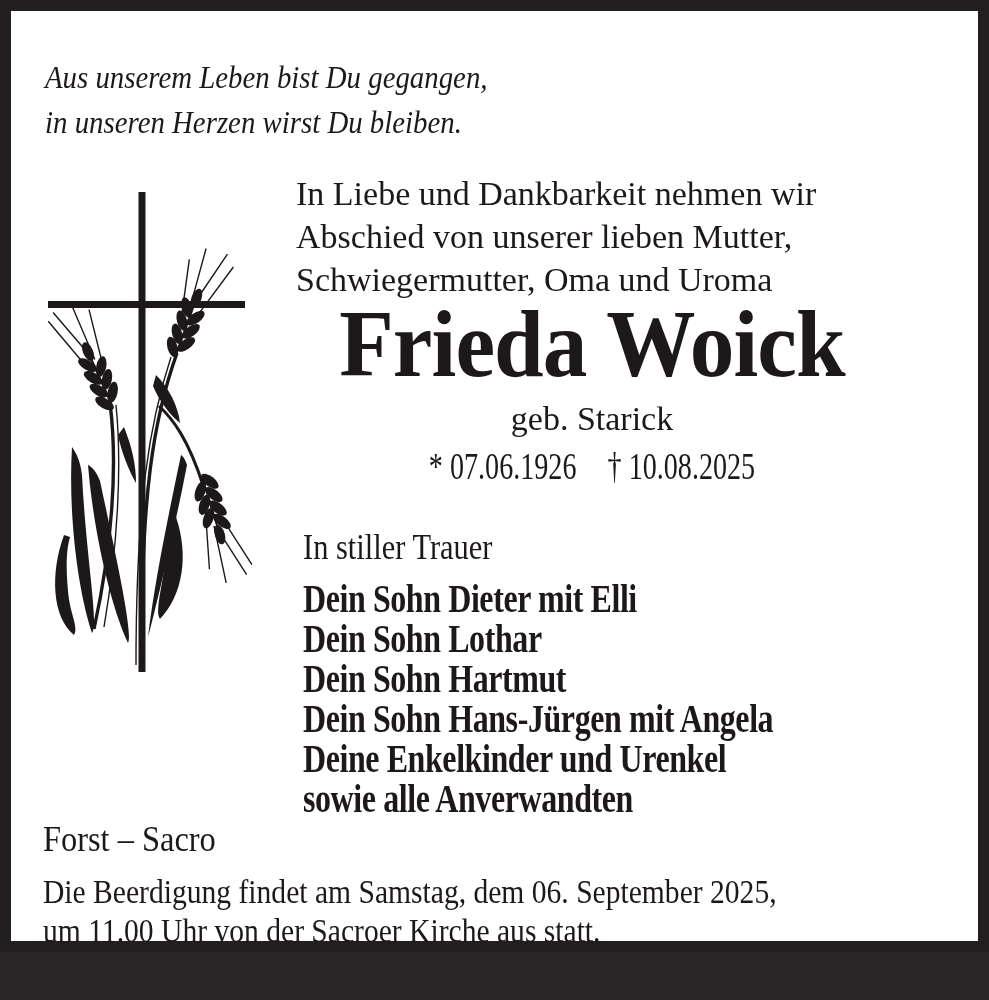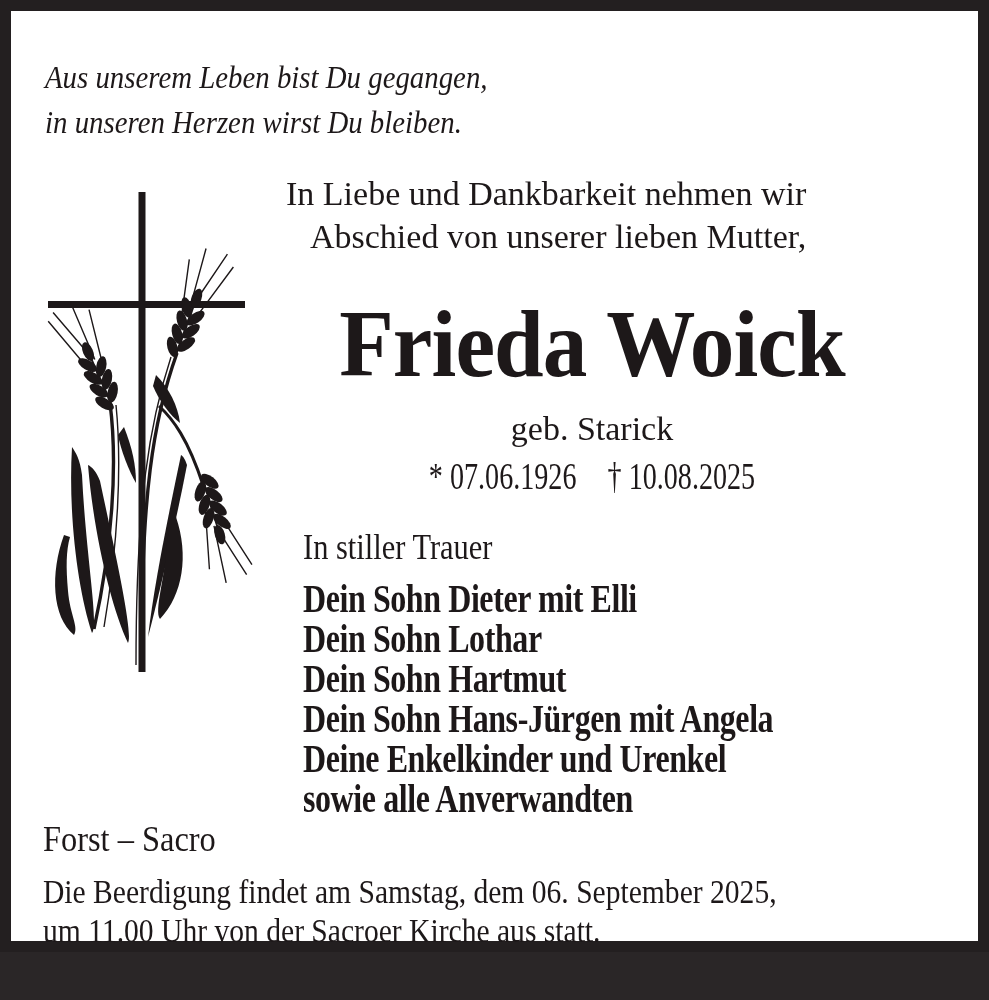--- a/index.html
+++ b/index.html
@@ -22,37 +22,36 @@
     position:absolute; left:45px; top:55px;
     font-style:italic; font-size:31px; line-height:45px;
     transform:scaleX(.93); transform-origin:0 0;
     white-space:nowrap;
   }
   .art {
     position:absolute; left:28px; top:165px;
     width:260px; height:510px;
   }
   .intro {
-    position:absolute; left:286px; top:172px;
+    position:absolute; left:296px; top:172px;
     font-size:34px; line-height:43px;
     white-space:nowrap;
-    text-align:right;
   }
   .name-block {
     position:absolute; left:303px; top:295px; width:578px;
     text-align:center;
   }
   .name-block h1 {
     font-size:96px; line-height:98px; font-weight:bold;
     letter-spacing:-1px;
     transform:scaleX(.93);
     white-space:nowrap;
   }
   .maiden {
-    font-size:34px; line-height:40px; margin-top:16px;
+    font-size:34px; line-height:40px; margin-top:6px;
   }
   .dates {
     font-size:38px; line-height:42px; margin-top:6px;
     transform:scaleX(.74);
     white-space:nowrap;
   }
   .dates .death { margin-left:42px; }
   .trauer {
     position:absolute; left:303px; top:528px;
     font-size:35px; line-height:40px;
@@ -147,20 +146,21 @@
       <ellipse class="ink-fill" rx="10.5" ry="5" transform="translate(6,-21) rotate(-55)"></ellipse>
       <ellipse class="ink-fill" rx="10.5" ry="5" transform="translate(6,-35) rotate(-55)"></ellipse>
       <ellipse class="ink-fill" rx="5" ry="10" transform="translate(0,-54)"></ellipse>
       <path class="ink-stroke" stroke-width="1.4" d="M0,-50 L-14,-100 M3,-44 L8,-102 M-5,-32 L-22,-92 M7,-28 L20,-84"></path>
     </g>
   </svg>
 
   <div class="intro">
     <div>In Liebe und Dankbarkeit nehmen wir</div>
     <div>Abschied von unserer lieben Mutter,</div>
+    <div>Schwiegermutter, Oma und Uroma</div>
   </div>
 
   <div class="name-block">
     <h1>Frieda Woick</h1>
     <div class="maiden">geb. Starick</div>
     <div class="dates">
       <span>* 07.06.1926</span><span class="death">† 10.08.2025</span>
     </div>
   </div>
 

